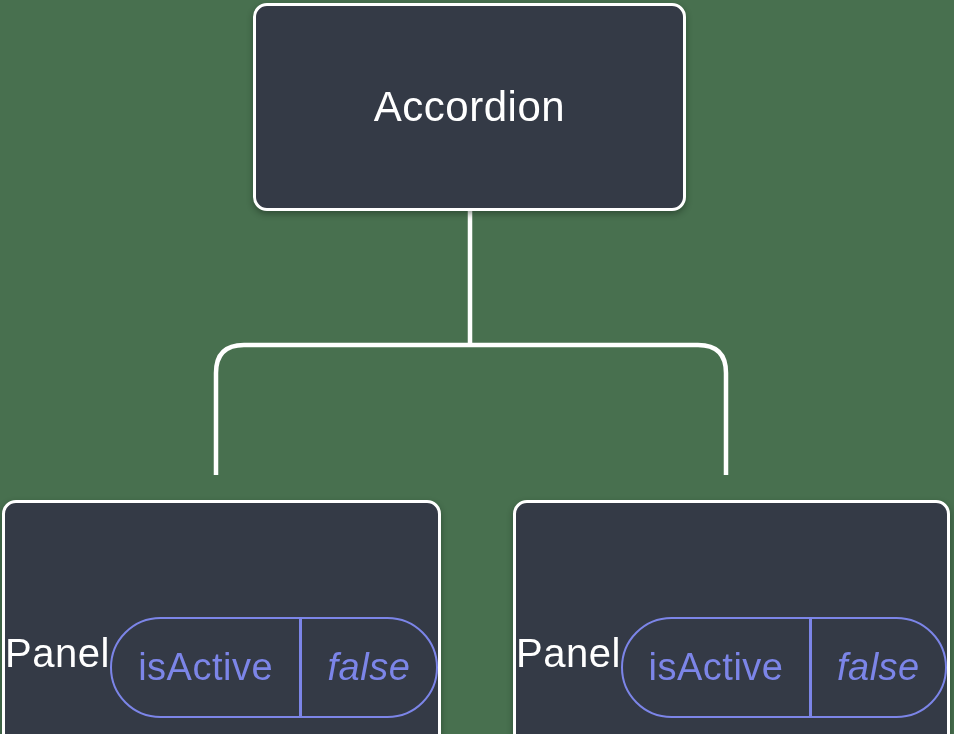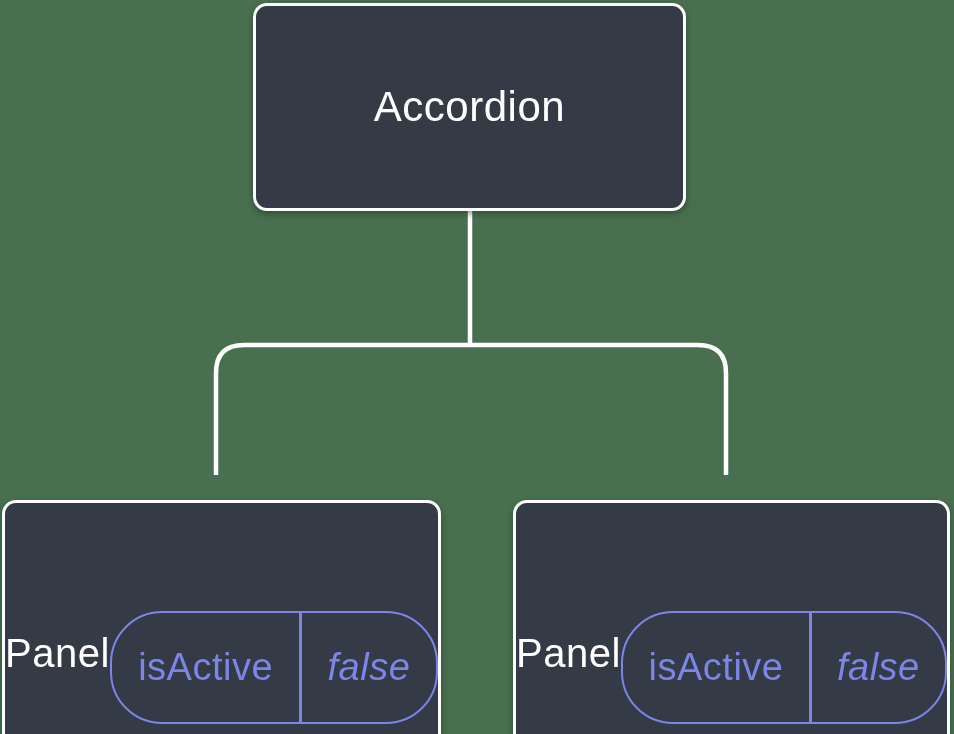--- a/index.html
+++ b/index.html
@@ -61,21 +61,21 @@
     font-size: 40px;
     font-weight: 500;
     line-height: 46px;
     letter-spacing: 0.5px;
   }
   
   .state-pill {
     box-sizing: border-box;
     margin-top: 30px;
     width: 368px;
-    height: 113px;
+    height: 101px;
     border: 2.5px solid #7C85E8;
     border-radius: 52px;
     display: flex;
     align-items: stretch;
     overflow: hidden;
   }
   .pill-cell {
     display: flex;
     align-items: center;
     justify-content: center;

